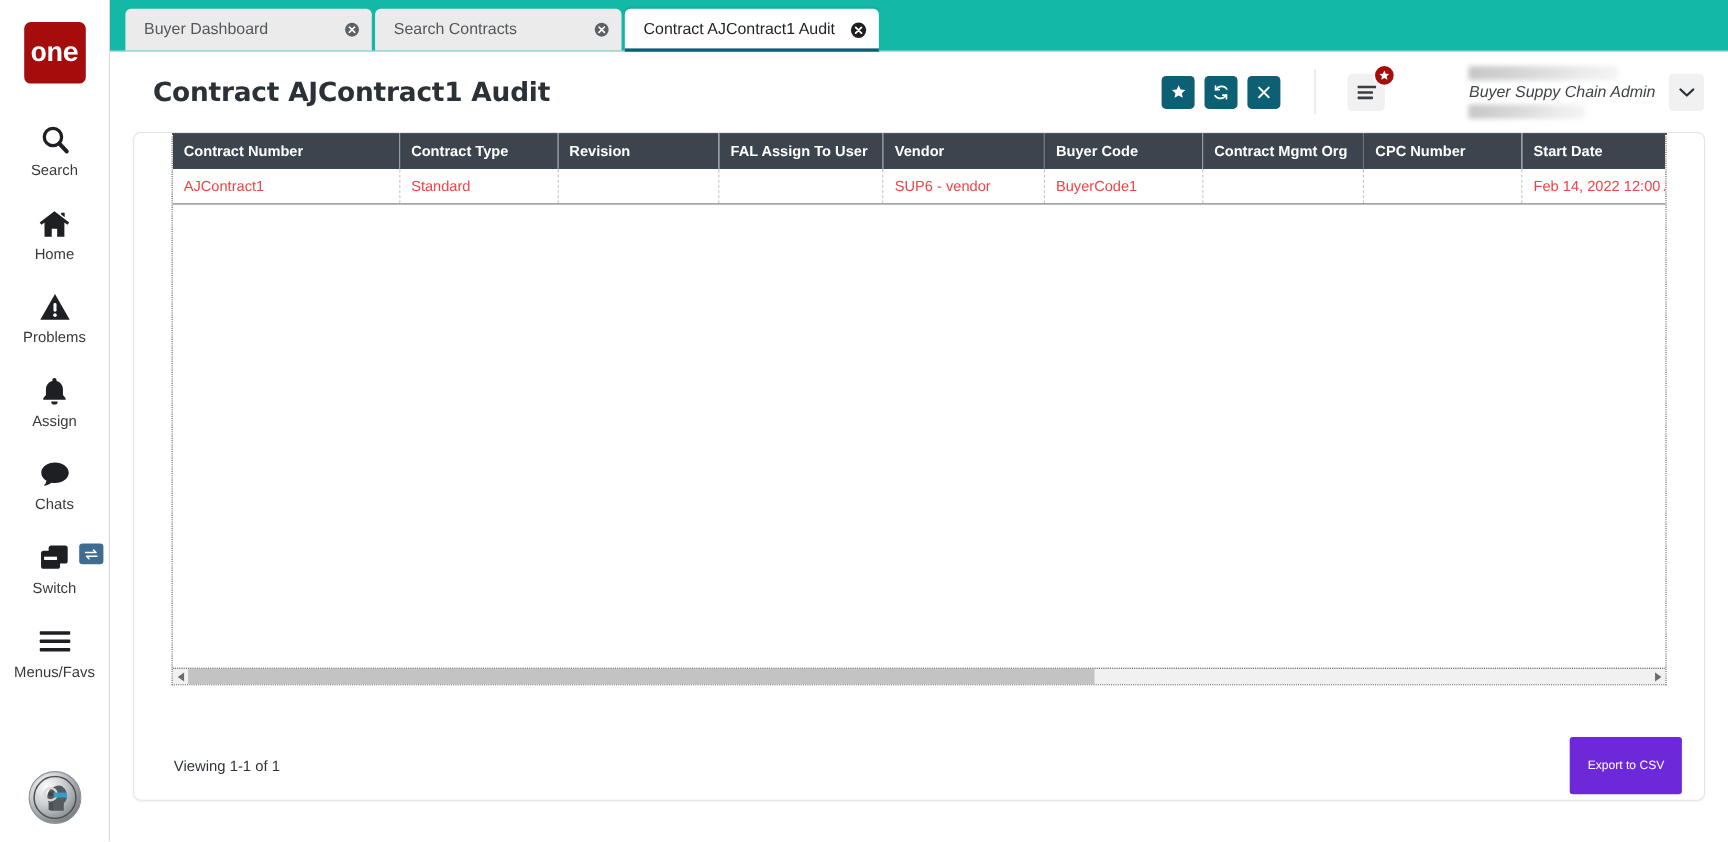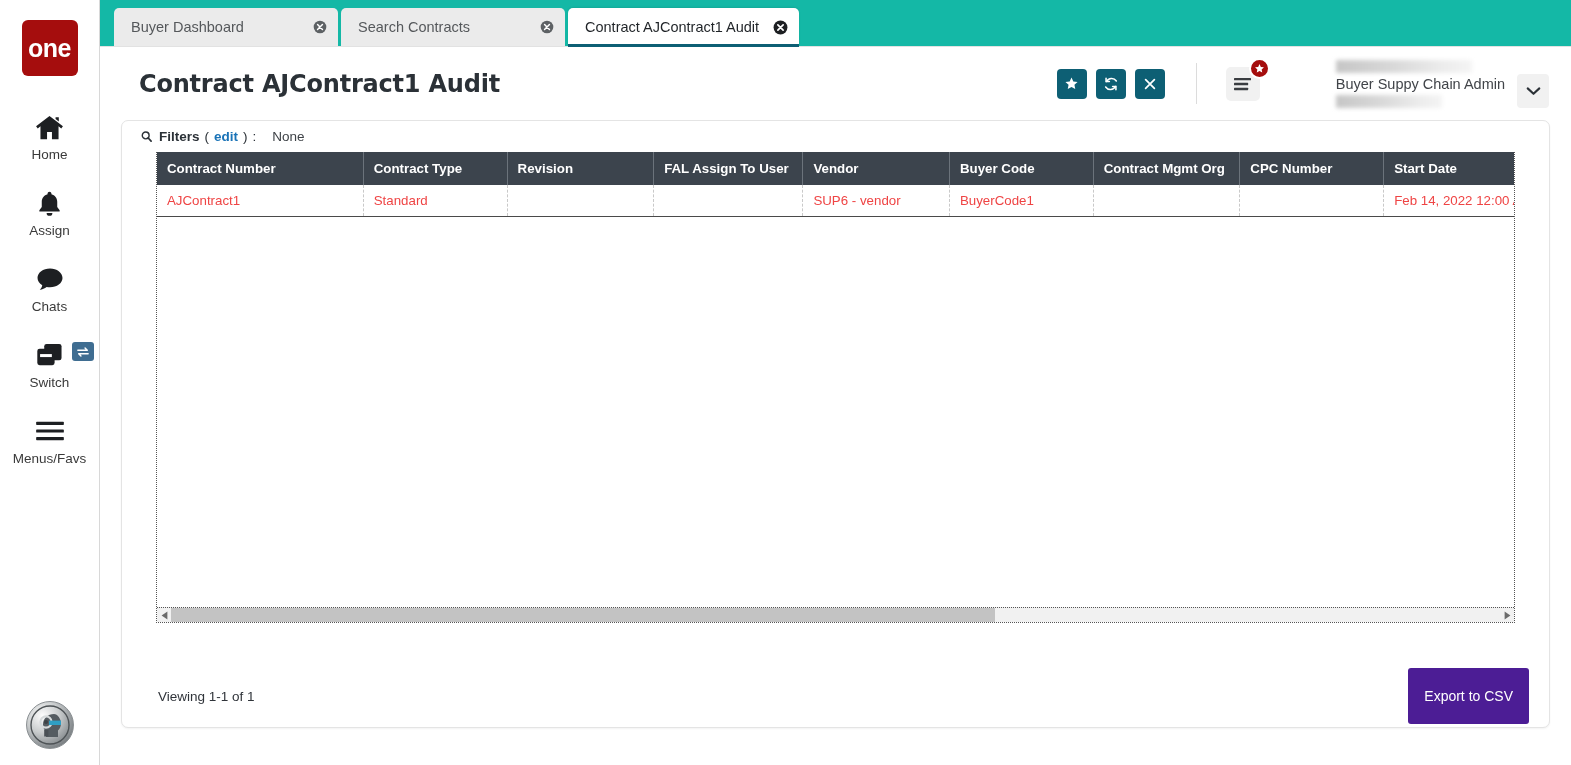--- a/index.html
+++ b/index.html
@@ -20,21 +20,21 @@
     flex: 0 0 100px;
     position: relative;
   }
   .logo {
     width: 56px; height: 56px; margin-top: 20px;
     background: #a50d0d; border-radius: 6px;
     display: flex; align-items: center; justify-content: center;
   }
   .logo-text {
     color: #fff; font-size: 25px; font-weight: 600; letter-spacing: -0.5px;
-    line-height: 1; font-family: Liberation Sans, sans-serif;
+    line-height: 1; font-family: Liberation Mono, monospace;
   }
   .nav { margin-top: 22px; width: 100%; }
   .nav-item {
     width: 100%; height: 76px;
     display: flex; flex-direction: column; align-items: center; justify-content: center;
     cursor: pointer; position: relative;
   }
   .nav-icon { height: 34px; display: flex; align-items: center; justify-content: center; }
   .nav-icon svg { display: block; }
   .nav-label {
@@ -109,21 +109,21 @@
     display: flex; align-items: center; justify-content: center;
     position: relative; cursor: pointer;
   }
   .menu-badge {
     position: absolute; top: -9px; right: -10px;
     width: 21px; height: 21px; border-radius: 50%;
     background: #a50d0d; border: 2px solid #fff;
     display: flex; align-items: center; justify-content: center;
   }
   .user-block {
-    margin-left: 76px; display: flex; align-items: flex-end; gap: 12px;
+    margin-left: 76px; display: flex; align-items: center; gap: 12px; font-style: italic;
   }
   .user-names { display: flex; flex-direction: column; align-items: flex-start; }
   .redacted {
     height: 13px; border-radius: 1px;
     background: linear-gradient(90deg,#c6c6c6,#dadada 45%,#ececec 78%,#f4f4f4);
     filter: blur(2.2px);
   }
   .redacted.top { width: 136px; margin-bottom: 3px; }
   .redacted.bottom { width: 106px; margin-top: 3px; }
   .user-name { font-size: 14.5px; color: #414449; white-space: nowrap; }
@@ -188,50 +188,69 @@
     position: absolute; left: 0; top: 0; height: 15px; width: 62%;
     background: #c3c3c3; cursor: pointer;
   }
 
   .card-footer {
     height: 62px; display: flex; align-items: center; padding: 0 18px; margin-top: 42px;
   }
   .viewing { font-size: 13.5px; color: #30343a; margin-left: 18px; }
   .footer-spacer { flex: 1 1 auto; }
   .export-btn {
-    background: #4c1d95; color: #fff; border: none;
-    font-size: 14px; padding: 20px 16px; border-radius: 3px;
+    background: #6d28d9; color: #fff; border: none;
+    font-size: 11px; padding: 20px 16px; border-radius: 3px;
     cursor: pointer; font-family: "Liberation Sans", sans-serif;
     margin-right: 2px;
   }
 </style>
 </head>
 <body>
 
 <div class="app">
 
   <div class="sidebar">
 
     <div class="logo">
       <span class="logo-text">one</span>
     </div>
 
     <div class="nav">
 
+      <div class="nav-item">
+        <span class="nav-icon">
+          <svg width="30" height="30" viewBox="0 0 24 24" fill="none" stroke="#1d1f22" stroke-width="2.4">
+            <circle cx="10.5" cy="10" r="6.3"></circle>
+              <line x1="15.2" y1="14.8" x2="20.5" y2="20.5" stroke-linecap="round" stroke-width="3"></line>
+          </svg>
+        </span>
+        <span class="nav-label">Search</span>
+      </div>
 
       <div class="nav-item">
         <span class="nav-icon">
           <svg width="31" height="31" viewBox="0 0 24 24" fill="#1d1f22">
             <path d="M12 3.1 1.6 11.1l1.3 1.6L5 11.1V21h5.1v-5.6h3.8V21H19v-9.9l2.1 1.6 1.3-1.6z"></path>
             <path d="M16.7 4.1h2.5v3.2l-2.5-1.9z"></path>
           </svg>
         </span>
         <span class="nav-label">Home</span>
       </div>
 
+      <div class="nav-item">
+        <span class="nav-icon">
+          <svg width="30" height="30" viewBox="0 0 24 24" fill="#1d1f22">
+            <path d="M12 2.6 1.3 21.3h21.4z"></path>
+            <rect x="10.9" y="9.2" width="2.2" height="6.3" fill="#fff" rx="1"></rect>
+            <circle cx="12" cy="18" r="1.3" fill="#fff"></circle>
+          </svg>
+        </span>
+        <span class="nav-label">Problems</span>
+      </div>
 
       <div class="nav-item">
         <span class="nav-icon">
           <svg width="29" height="29" viewBox="0 0 24 24" fill="#1d1f22">
             <path d="M12 2.2c-.9 0-1.6.7-1.6 1.6v.6C7.6 5.1 5.6 7.6 5.6 10.6v4.3l-2 2.6v1.1h16.8v-1.1l-2-2.6v-4.3c0-3-2-5.5-4.8-6.2v-.6c0-.9-.7-1.6-1.6-1.6z"></path>
             <path d="M9.6 19.8a2.4 2.4 0 0 0 4.8 0z"></path>
           </svg>
         </span>
         <span class="nav-label">Assign</span>
       </div>
@@ -372,34 +391,20 @@
           <svg width="15" height="10" viewBox="0 0 16 10" fill="none" stroke="#2b3137" stroke-width="2.2" stroke-linecap="round" stroke-linejoin="round">
             <path d="M1.8 2.2L8 8 14.2 2.2"></path>
           </svg>
         </div>
       </div>
     </div>
 
     <div class="content-area">
       <div class="card">
 
-        <div class="filters-bar">
-          <span class="filters-icon">
-            <svg width="13" height="13" viewBox="0 0 24 24" fill="none" stroke="#2b3137" stroke-width="2.6">
-              <circle cx="10.5" cy="10" r="6.3"></circle>
-                <line x1="15.2" y1="14.8" x2="20.5" y2="20.5" stroke-linecap="round" stroke-width="3.2"></line>
-            </svg>
-          </span>
-          <span class="filters-label">Filters</span>
-          <span>(</span>
-            <span class="filters-edit">edit</span>
-            <span>)</span>
-            <span>:</span>
-          <span class="filters-value">None</span>
-        </div>
 
         <div class="grid-wrap">
           <table class="grid">
             <colgroup>
               <col style="width:15.2%">
                 <col style="width:10.6%">
                 <col style="width:10.8%">
               <col style="width:11.0%">
                 <col style="width:10.8%">
                 <col style="width:10.6%">

